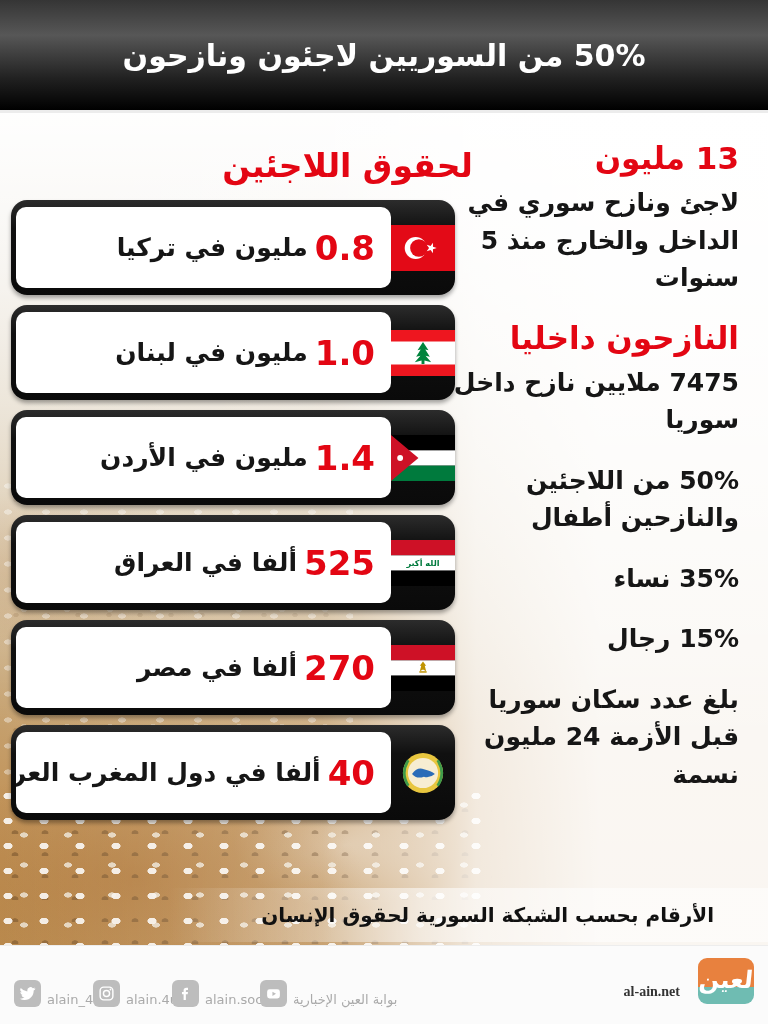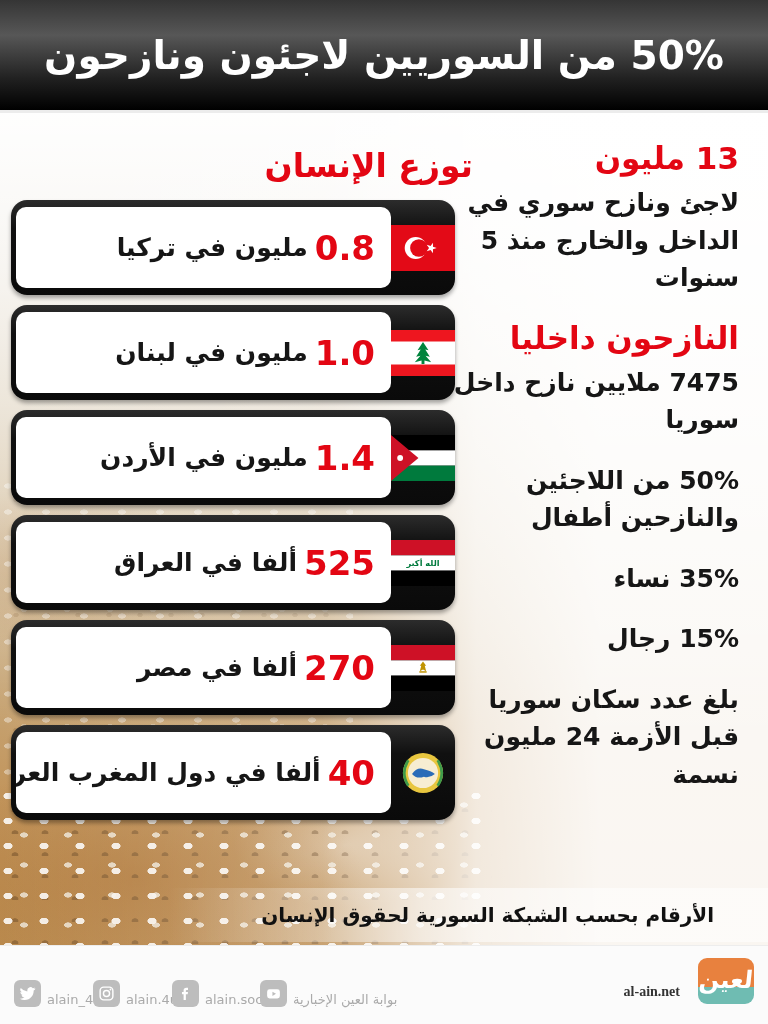--- a/index.html
+++ b/index.html
@@ -41,21 +41,21 @@
       linear-gradient(90deg, rgba(255,255,255,0) 0%, rgba(255,255,255,.20) 42%, rgba(255,255,255,.80) 62%, rgba(255,255,255,.92) 78%),
       linear-gradient(180deg, rgba(255,255,255,.95) 0%, rgba(255,255,255,.80) 10%, rgba(255,255,255,.55) 28%, rgba(255,255,255,.25) 52%, rgba(255,255,255,0) 74%);
   }
   
   .header {
     position:absolute; top:0; left:0; right:0; height:113px;
     background:linear-gradient(180deg,#353535 0%,#575757 32%,#202020 72%,#000 100%);
     border-bottom:3px solid #ececec;
     display:flex; align-items:center; justify-content:center;
   }
-  .header h1 { color:#fff; font-size:39px; }
+  .header h1 { color:#fff; font-size:30px; }
   
   .dist-title { position:absolute; top:146px; right:295px; color:#e30613; font-size:33px; }
   .cards { position:absolute; left:11px; top:200px; width:444px; }
   .card {
     position:relative; height:95px; margin-bottom:10px;
     background:linear-gradient(180deg,#2c2c2c 0%,#101010 30%,#0a0a0a 100%);
     border-radius:16px; box-shadow:0 3px 4px rgba(0,0,0,.35);
   }
   .card-inner {
     position:absolute; left:5px; top:7px; bottom:7px; right:64px;
@@ -104,21 +104,21 @@
 
   <div class="bg"></div>
   <div class="tents2"></div>
   <div class="tents"></div>
   <div class="bg-wash"></div>
 
   <div class="header">
     <h1>50% من السوريين لاجئون ونازحون</h1>
   </div>
 
-  <div class="dist-title">توزع الإنسان</div>
+  <div class="dist-title">لحقوق اللاجئين</div>
 
   <div class="cards">
 
     <div class="card">
       <div class="card-inner">
         <span class="card-val">0.8</span>
         <span class="card-lbl">مليون في تركيا</span>
       </div>
       <div class="flag">
         <svg viewBox="0 0 70 50" preserveAspectRatio="none">

